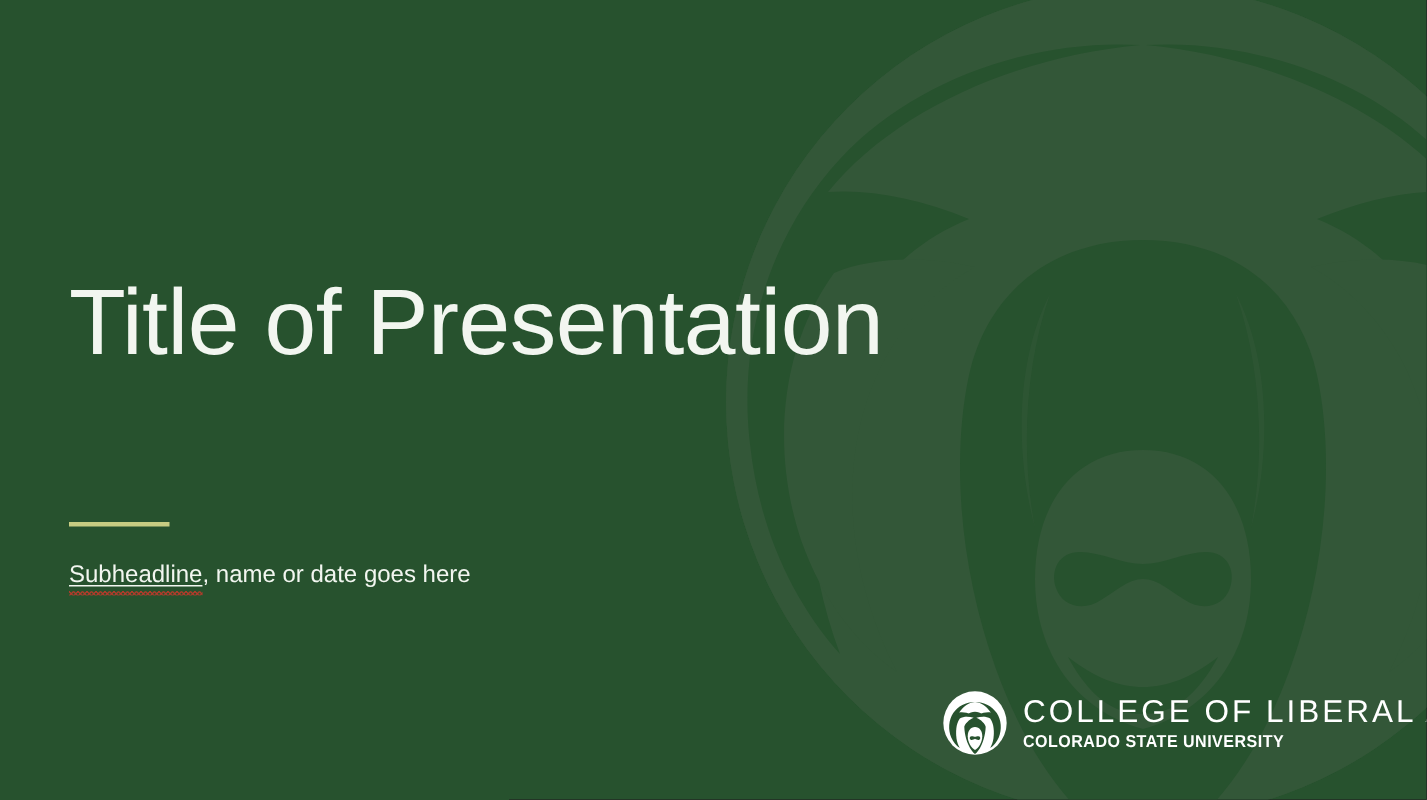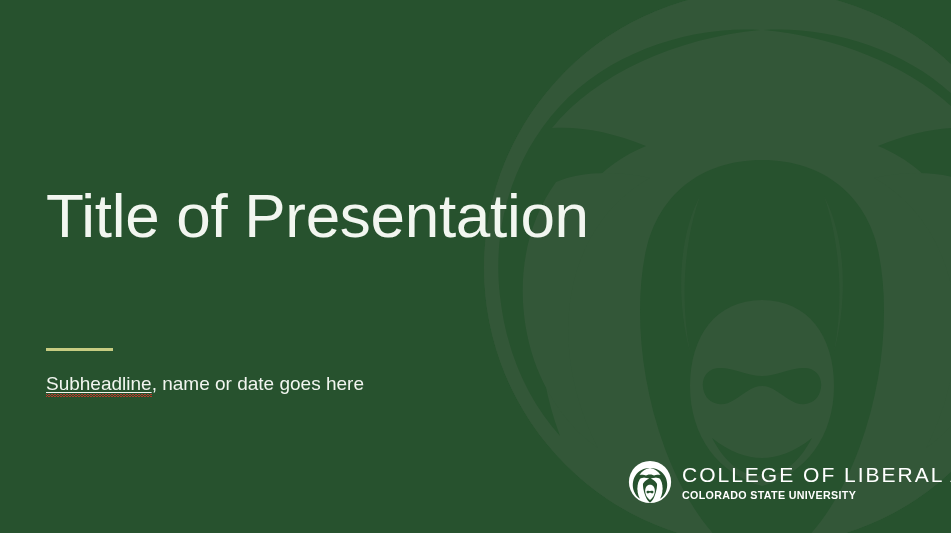--- a/index.html
+++ b/index.html
@@ -54,21 +54,21 @@
     height: 3px;
     background: #c7cc82;
   }
 
   
   .subheadline {
     position: absolute;
     left: 46px;
     top: 375px;
     color: #f2f6f0;
-    font-size: 19px;
+    font-size: 16px;
     line-height: 18px;
     font-weight: 400;
     white-space: nowrap;
   }
 
   .sub-underlined {
     text-decoration: underline;
     text-decoration-thickness: 1px;
     text-underline-offset: 2px;
     position: relative;

